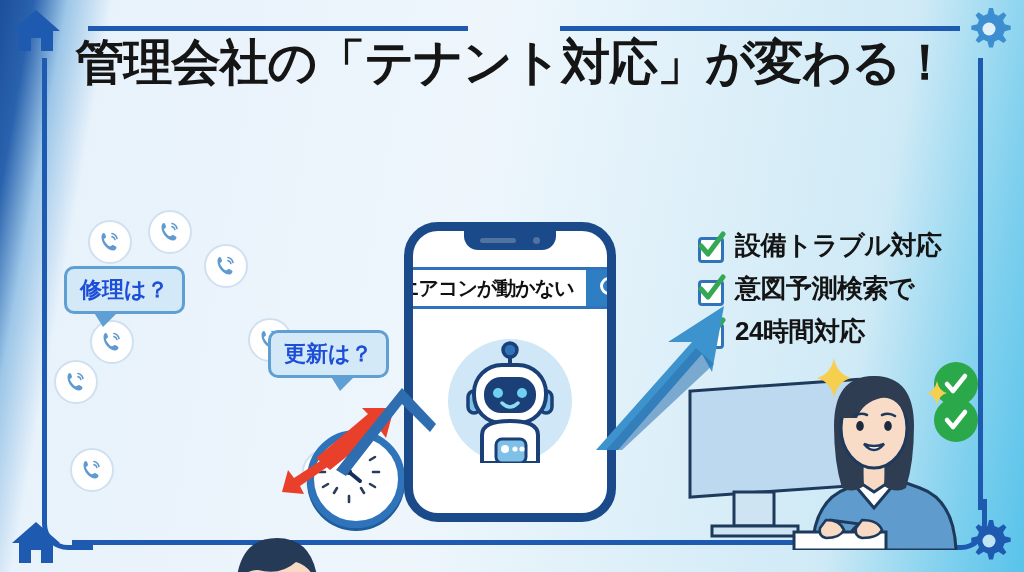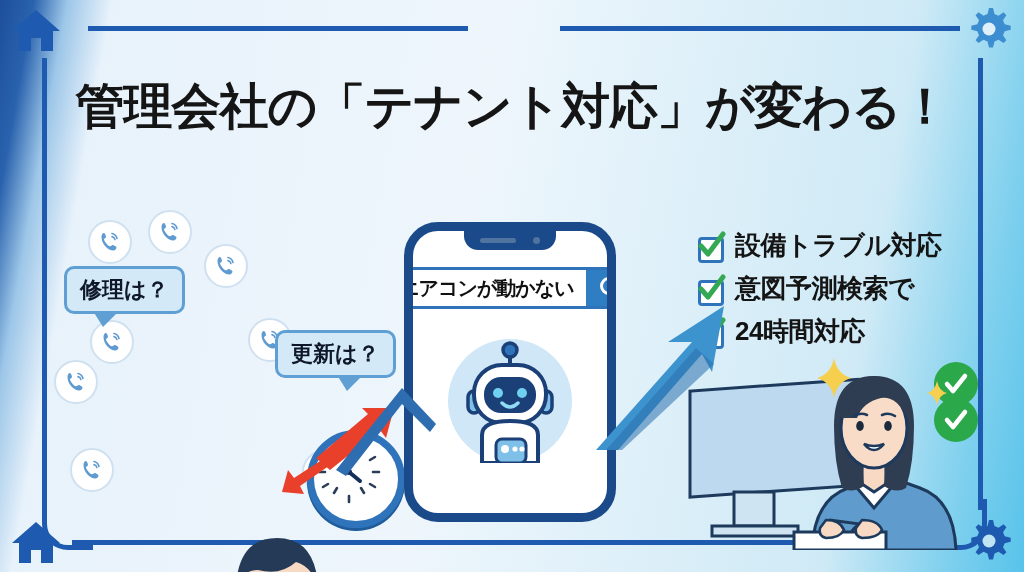--- a/index.html
+++ b/index.html
@@ -30,36 +30,36 @@
   .ic-home-bl{left:10px;top:518px;}
   .ic-gear-br{left:966px;top:518px;}
 
   
   .headline{position:absolute;left:0;top:38px;width:1024px;text-align:center;}
   .hl1,.hl2{
     font-family:"Liberation Sans","DejaVu Sans",sans-serif;
     font-weight:700;color:#151515;letter-spacing:-1px;white-space:nowrap;
     line-height:1.0;
   }
-  .hl1{font-size:49px;margin-bottom:14px;margin-top:44px;}
+  .hl1{font-size:49px;margin-bottom:14px;}
   .hl2{font-size:45px;}
   .hl-mark{position:relative;display:inline-block;}
   .hl-mark::after{
     content:"";position:absolute;left:-2px;right:-2px;bottom:1px;height:11px;
     background:#f8d775;z-index:-1;
   }
 
   
   .left-scene{position:absolute;left:52px;top:200px;width:330px;height:340px;}
   .phone-ico{position:absolute;width:40px;height:40px;border-radius:50%;
     background:#ffffff;border:2px solid #cfe0f0;
     display:flex;align-items:center;justify-content:center;}
   .bubble{
     position:absolute;background:#d3e9f7;border:3px solid #5f9fd4;border-radius:10px;
-    padding:6px 13px;font-weight:700;font-size:22px;color:#0f172a;white-space:nowrap;
+    padding:6px 13px;font-weight:700;font-size:22px;color:#1d4ed8;white-space:nowrap;
   }
   .bubble::after{
     content:"";position:absolute;bottom:-16px;left:26px;width:0;height:0;
     border-left:10px solid transparent;border-right:16px solid transparent;
     border-top:16px solid #5f9fd4;
   }
   .bubble.b2::after{left:auto;right:30px;}
 
   
   .clock{position:absolute;left:255px;top:230px;width:84px;height:84px;border-radius:50%;
@@ -272,21 +272,21 @@
     <svg style="position:absolute;left:258px;top:206px;" width="110" height="70" viewBox="0 0 110 70">
       <path d="M6 52 L58 8 L52 2 L84 2 L76 32 L70 24 L20 64 Z" fill="#e8402a"></path>
     </svg>
     <svg style="position:absolute;left:230px;top:248px;" width="70" height="58" viewBox="0 0 70 58">
       <path d="M64 6 L18 38 L22 46 L0 44 L6 22 L12 30 L58 0 Z" fill="#e8402a"></path>
     </svg>
 
     <div class="bubble b1" style="left:12px;top:66px;">
       <span>修理は？</span>
     </div>
-    <div class="bubble b2" style="left:223px;top:130px;">
+    <div class="bubble b2" style="left:216px;top:130px;">
       <span>更新は？</span>
     </div>
   </div>
 
   <svg style="position:absolute;left:332px;top:358px;z-index:2;" width="110" height="120" viewBox="0 0 110 120">
     <path d="M4 112 L70 30 L104 66 L98 74 L70 46 L14 118 Z" fill="#2e6db0"></path>
   </svg>
   <svg style="position:absolute;left:596px;top:300px;z-index:2;" width="140" height="150" viewBox="0 0 140 150">
     <path d="M0 150 L96 42 L72 42 L128 6 L116 72 L106 54 L22 150 Z" fill="#3d93cd"></path>
     <path d="M0 150 L96 42 L72 42 L80 36 L136 4 L126 60 L116 72 L106 54 L22 150 Z" fill="#3d93cd" opacity="0"></path>

